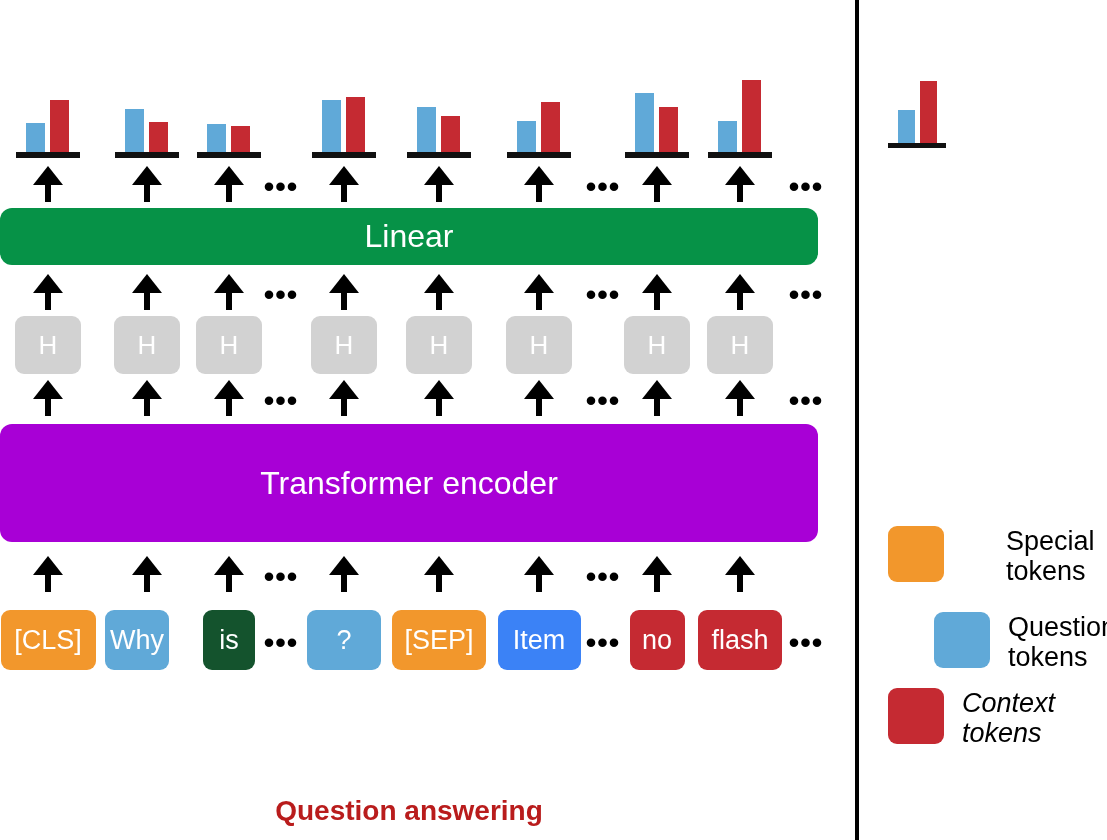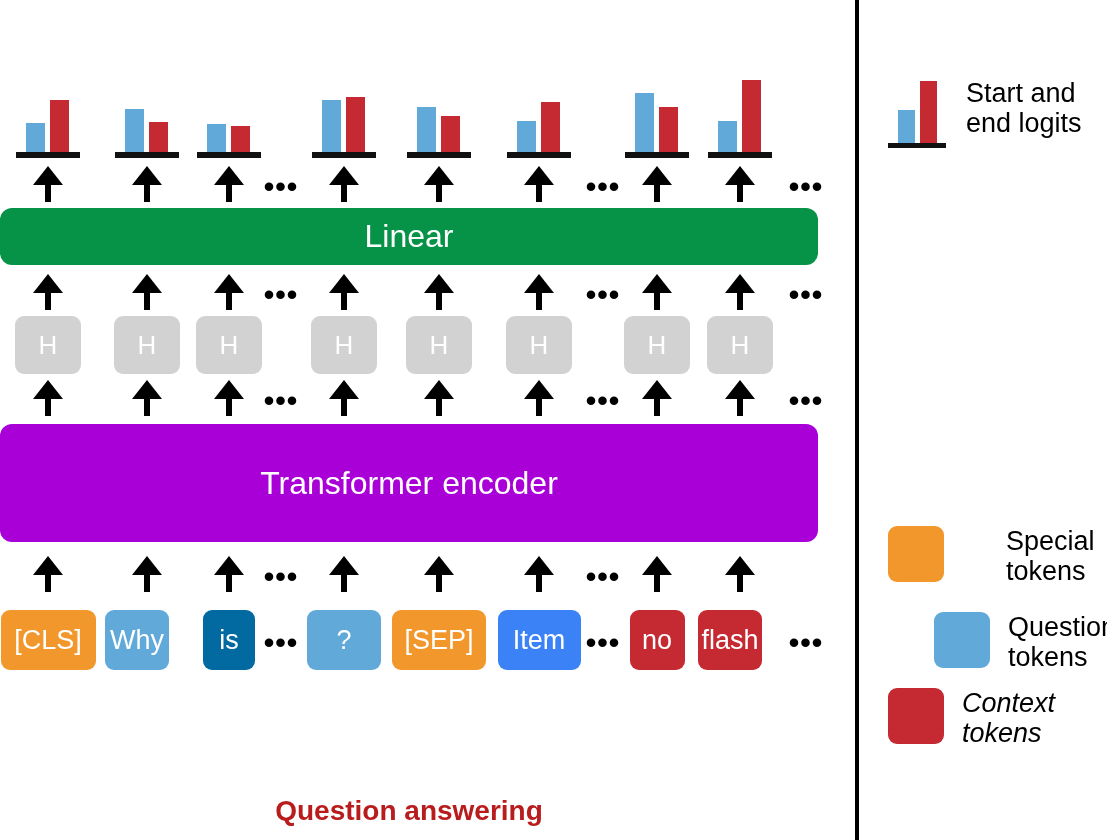--- a/index.html
+++ b/index.html
@@ -443,55 +443,53 @@
       <div class="dots" style="left: 583px; top: 562px; font-size: 30px; width: 40px; text-align: center;">•••</div>
     </div>
 
   <div id="tokens-row">
       <div class="token special" style="left: 0.5px; width: 95px; background: rgb(242, 151, 44);">
         <span>[CLS]</span>
       </div>
       <div class="token question" style="left: 105px; width: 64px; background: rgb(96, 169, 216);">
         <span>Why</span>
       </div>
-      <div class="token question" style="left: 203px; width: 52px; background: #0369a1;">
+      <div class="token question" style="left: 203px; width: 52px; background: #14532d;">
         <span>is</span>
       </div>
       <div class="token question" style="left: 307px; width: 74px; background: rgb(96, 169, 216);">
         <span>?</span>
       </div>
       <div class="token special" style="left: 392px; width: 94px; background: rgb(242, 151, 44);">
         <span>[SEP]</span>
       </div>
       <div class="token context" style="left: 497.5px; width: 83px; background: #3b82f6;">
         <span>Item</span>
       </div>
       <div class="token context" style="left: 629.5px; width: 55px; background: rgb(197, 42, 50);">
         <span>no</span>
       </div>
-      <div class="token context" style="left: 698px; width: 64px; background: rgb(197, 42, 50);">
+      <div class="token context" style="left: 698px; width: 84px; background: rgb(197, 42, 50);">
         <span>flash</span>
       </div>
       <div class="dots" style="left: 261px; top: 628px; font-size: 30px; width: 40px; text-align: center;">•••</div>
       <div class="dots" style="left: 583px; top: 628px; font-size: 30px; width: 40px; text-align: center;">•••</div>
       <div class="dots" style="left: 786px; top: 628px; font-size: 30px; width: 40px; text-align: center;">•••</div>
     </div>
 
   <div id="caption">Question answering</div>
 
   <div id="divider"></div>
 
   <div class="legend-row" style="top:78px;">
     <div id="legend-chart">
       <div class="lc-bar start"></div>
       <div class="lc-bar end"></div>
       <div class="lc-base"></div>
     </div>
-    <div class="legend-label">Start and
-end logits</div>
   </div>
 
 
   <div class="legend-row" style="top:526px;gap:44px;">
     <div class="legend-swatch special-sw"></div>
     <div class="legend-label">Special
 tokens</div>
   </div>
 
   <div class="legend-row" style="top:612px;margin-left:46px;">

